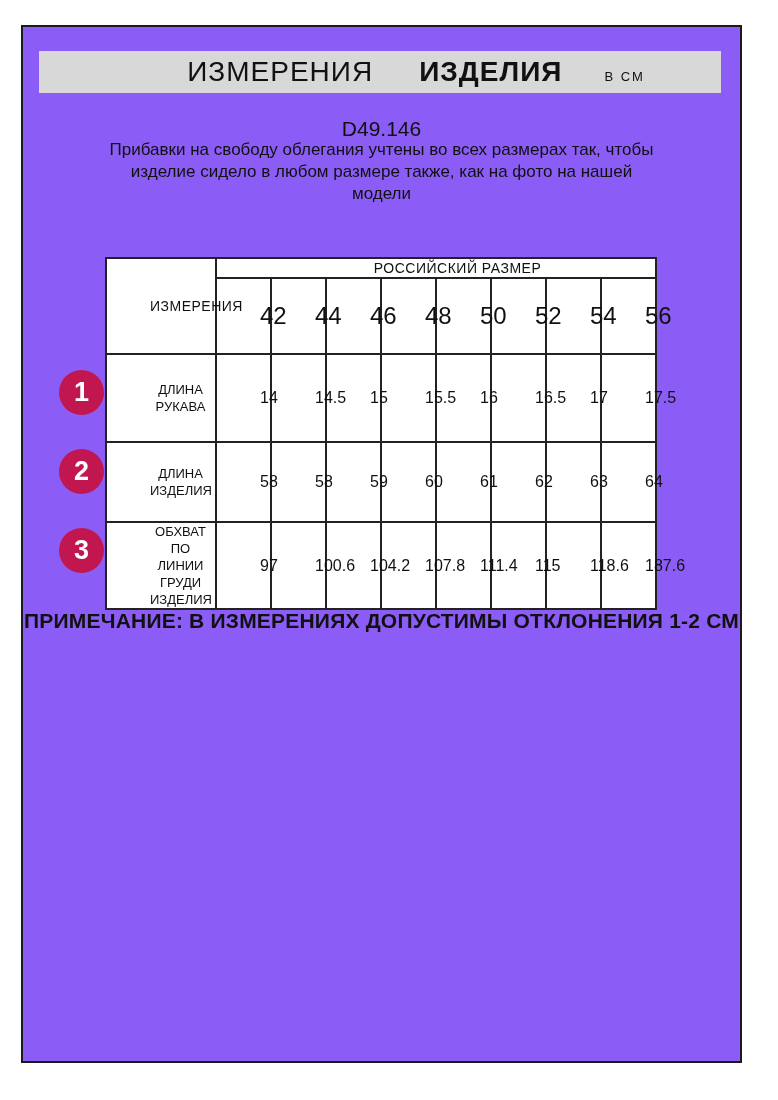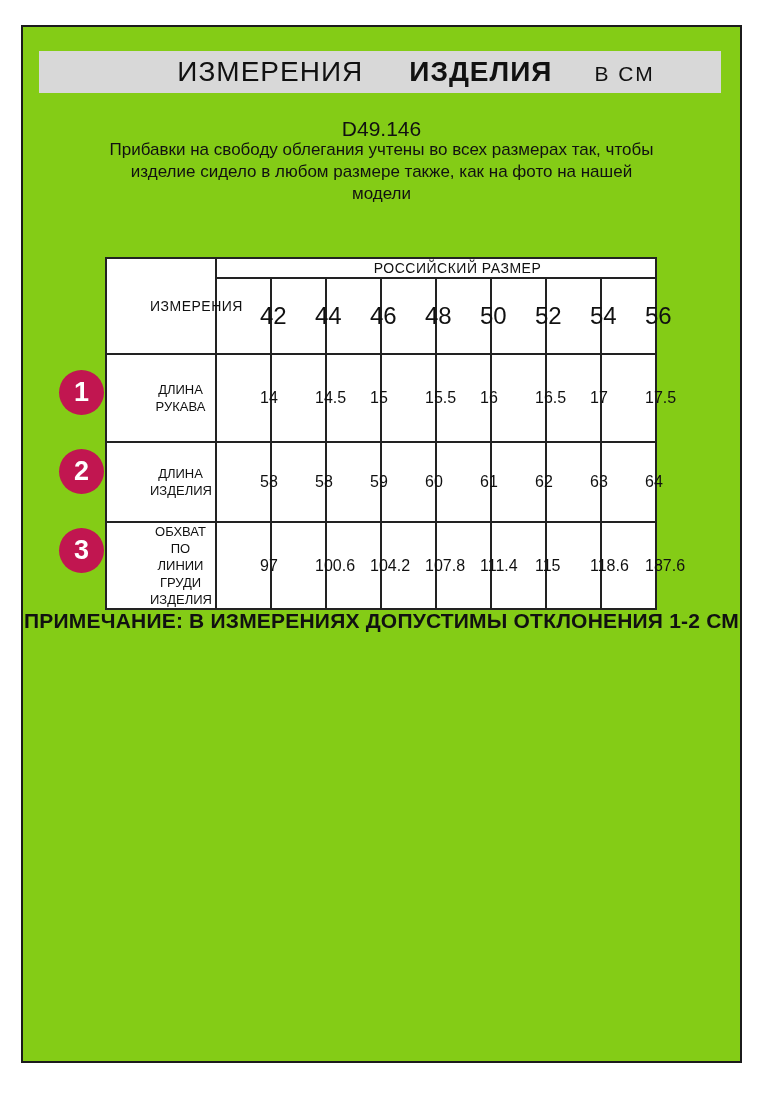--- a/index.html
+++ b/index.html
@@ -7,21 +7,21 @@
     width: 778px; height: 1100px;
     background: #ffffff;
     font-family: "Liberation Sans", "DejaVu Sans", sans-serif;
     color: #111;
   }
   .sheet {
     position: absolute;
     left: 21px; top: 25px;
     width: 721px; height: 1038px;
     border: 2px solid #1b1b1b;
-    background: #84cc16;
+    background: #8b5cf6;
   }
   
   .header-bar {
     position: absolute;
     left: 16px; top: 24px;
     width: 682px; height: 42px;
     display: flex;
     align-items: baseline;
     justify-content: center;
     padding-top: 7px;
@@ -39,21 +39,21 @@
     line-height: 1;
   }
   .title-bold {
     font-size: 28px;
     font-weight: 700;
     letter-spacing: 1px;
     margin-left: 46px;
     line-height: 1;
   }
   .title-unit {
-    font-size: 21px;
+    font-size: 13px;
     font-weight: 400;
     letter-spacing: 2px;
     margin-left: 42px;
     line-height: 1;
   }
   .product-code {
     position: absolute;
     left: 0; top: 88px;
     width: 100%;
     text-align: center;

